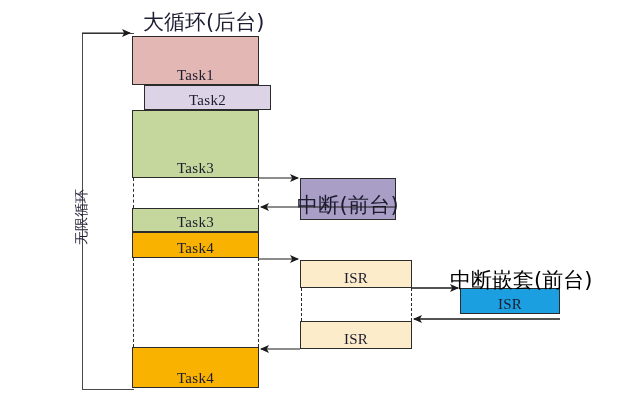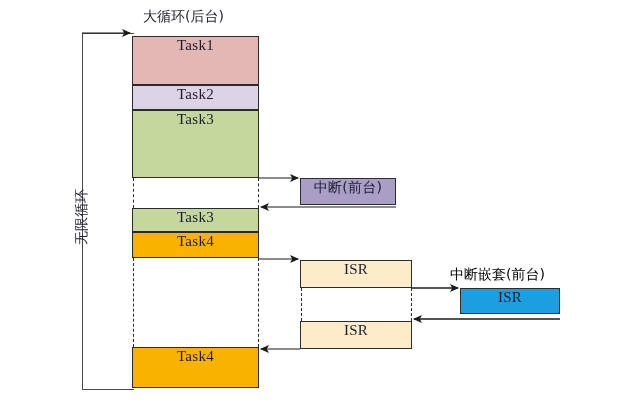--- a/index.html
+++ b/index.html
@@ -7,34 +7,34 @@
     font-family:"Liberation Serif","DejaVu Serif",serif;
     width:641px;height:405px;overflow:hidden;position:relative;
   }
   #stage{position:relative;width:641px;height:405px;background:#fff;}
 
   
   .box{
     position:absolute;
     box-sizing:border-box;
     border:1px solid #2b2b2b;
-    display:flex;align-items:flex-start;justify-content:center;
+    display:flex;align-items:flex-end;justify-content:center;
     color:#1c1c2e;
     font-size:15px;
     letter-spacing:.3px;
     white-space:nowrap;
   }
   .label{
     position:absolute;
     color:#1d1d33;
     font-size:16px;
     white-space:nowrap;
     font-family:"Liberation Serif","DejaVu Serif",serif;
   }
-  .cjk{font-family:"DejaVu Sans","Liberation Sans",sans-serif;font-size:14px;}
+  .cjk{font-family:"DejaVu Sans","Liberation Sans",sans-serif;font-size:21px;}
   .vlabel{
     position:absolute;
     color:#1d1d33;
     font-size:14px;
     white-space:nowrap;
     transform-origin:0 0;
     font-family:"DejaVu Sans","Liberation Sans",sans-serif;
   }
   .dash-v{
     position:absolute;width:0;border-left:1px dashed #2b2b2b;
@@ -50,36 +50,36 @@
   <div class="bracket" id="loop-bracket" style="left: 82px; top: 33px; width: 51px; height: 355px; border-color: rgb(74, 74, 74);"></div>
 
   <div class="vlabel" id="vlabel" style="left: 73px; top: 245px; transform: rotate(-90deg); color: rgb(29, 29, 51);">无限循环</div>
 
   <div class="label cjk" id="title-top" style="left: 143px; top: 8px; color: rgb(29, 29, 51);">大循环(后台)</div>
 
   <div id="blocks-layer">
       <div class="box" style="left: 132px; top: 36px; width: 127px; height: 49px; background: rgb(227, 183, 180); border-color: rgb(43, 43, 43);">
         <span>Task1</span>
       </div>
-      <div class="box" style="left: 132px; top: 85px; width: 127px; height: 25px; background: rgb(220, 212, 230); border-color: rgb(43, 43, 43);">
+      <div class="box" style="left: 144px; top: 85px; width: 127px; height: 25px; background: rgb(220, 212, 230); border-color: rgb(43, 43, 43);">
         <span>Task2</span>
       </div>
       <div class="box" style="left: 132px; top: 110px; width: 127px; height: 68px; background: rgb(198, 215, 158); border-color: rgb(43, 43, 43);">
         <span>Task3</span>
       </div>
       <div class="box" style="left: 132px; top: 208px; width: 127px; height: 24px; background: rgb(198, 215, 158); border-color: rgb(43, 43, 43);">
         <span>Task3</span>
       </div>
       <div class="box" style="left: 132px; top: 232px; width: 127px; height: 26px; background: rgb(249, 178, 0); border-color: rgb(43, 43, 43);">
         <span>Task4</span>
       </div>
       <div class="box" style="left: 132px; top: 347px; width: 127px; height: 41px; background: rgb(249, 178, 0); border-color: rgb(43, 43, 43);">
         <span>Task4</span>
       </div>
-      <div class="box cjk" style="left: 300px; top: 178px; width: 96px; height: 27px; background: rgb(169, 158, 198); border-color: rgb(43, 43, 43);">
+      <div class="box cjk" style="left: 300px; top: 178px; width: 96px; height: 42px; background: rgb(169, 158, 198); border-color: rgb(43, 43, 43);">
         <span>中断(前台)</span>
       </div>
       <div class="box" style="left: 300px; top: 260px; width: 112px; height: 28px; background: rgb(252, 236, 202); border-color: rgb(43, 43, 43);">
         <span>ISR</span>
       </div>
       <div class="box" style="left: 300px; top: 321px; width: 112px; height: 28px; background: rgb(252, 236, 202); border-color: rgb(43, 43, 43);">
         <span>ISR</span>
       </div>
       <div class="box" style="left: 460px; top: 288px; width: 100px; height: 26px; background: rgb(28, 159, 224); border-color: rgb(43, 43, 43);">
         <span>ISR</span>

